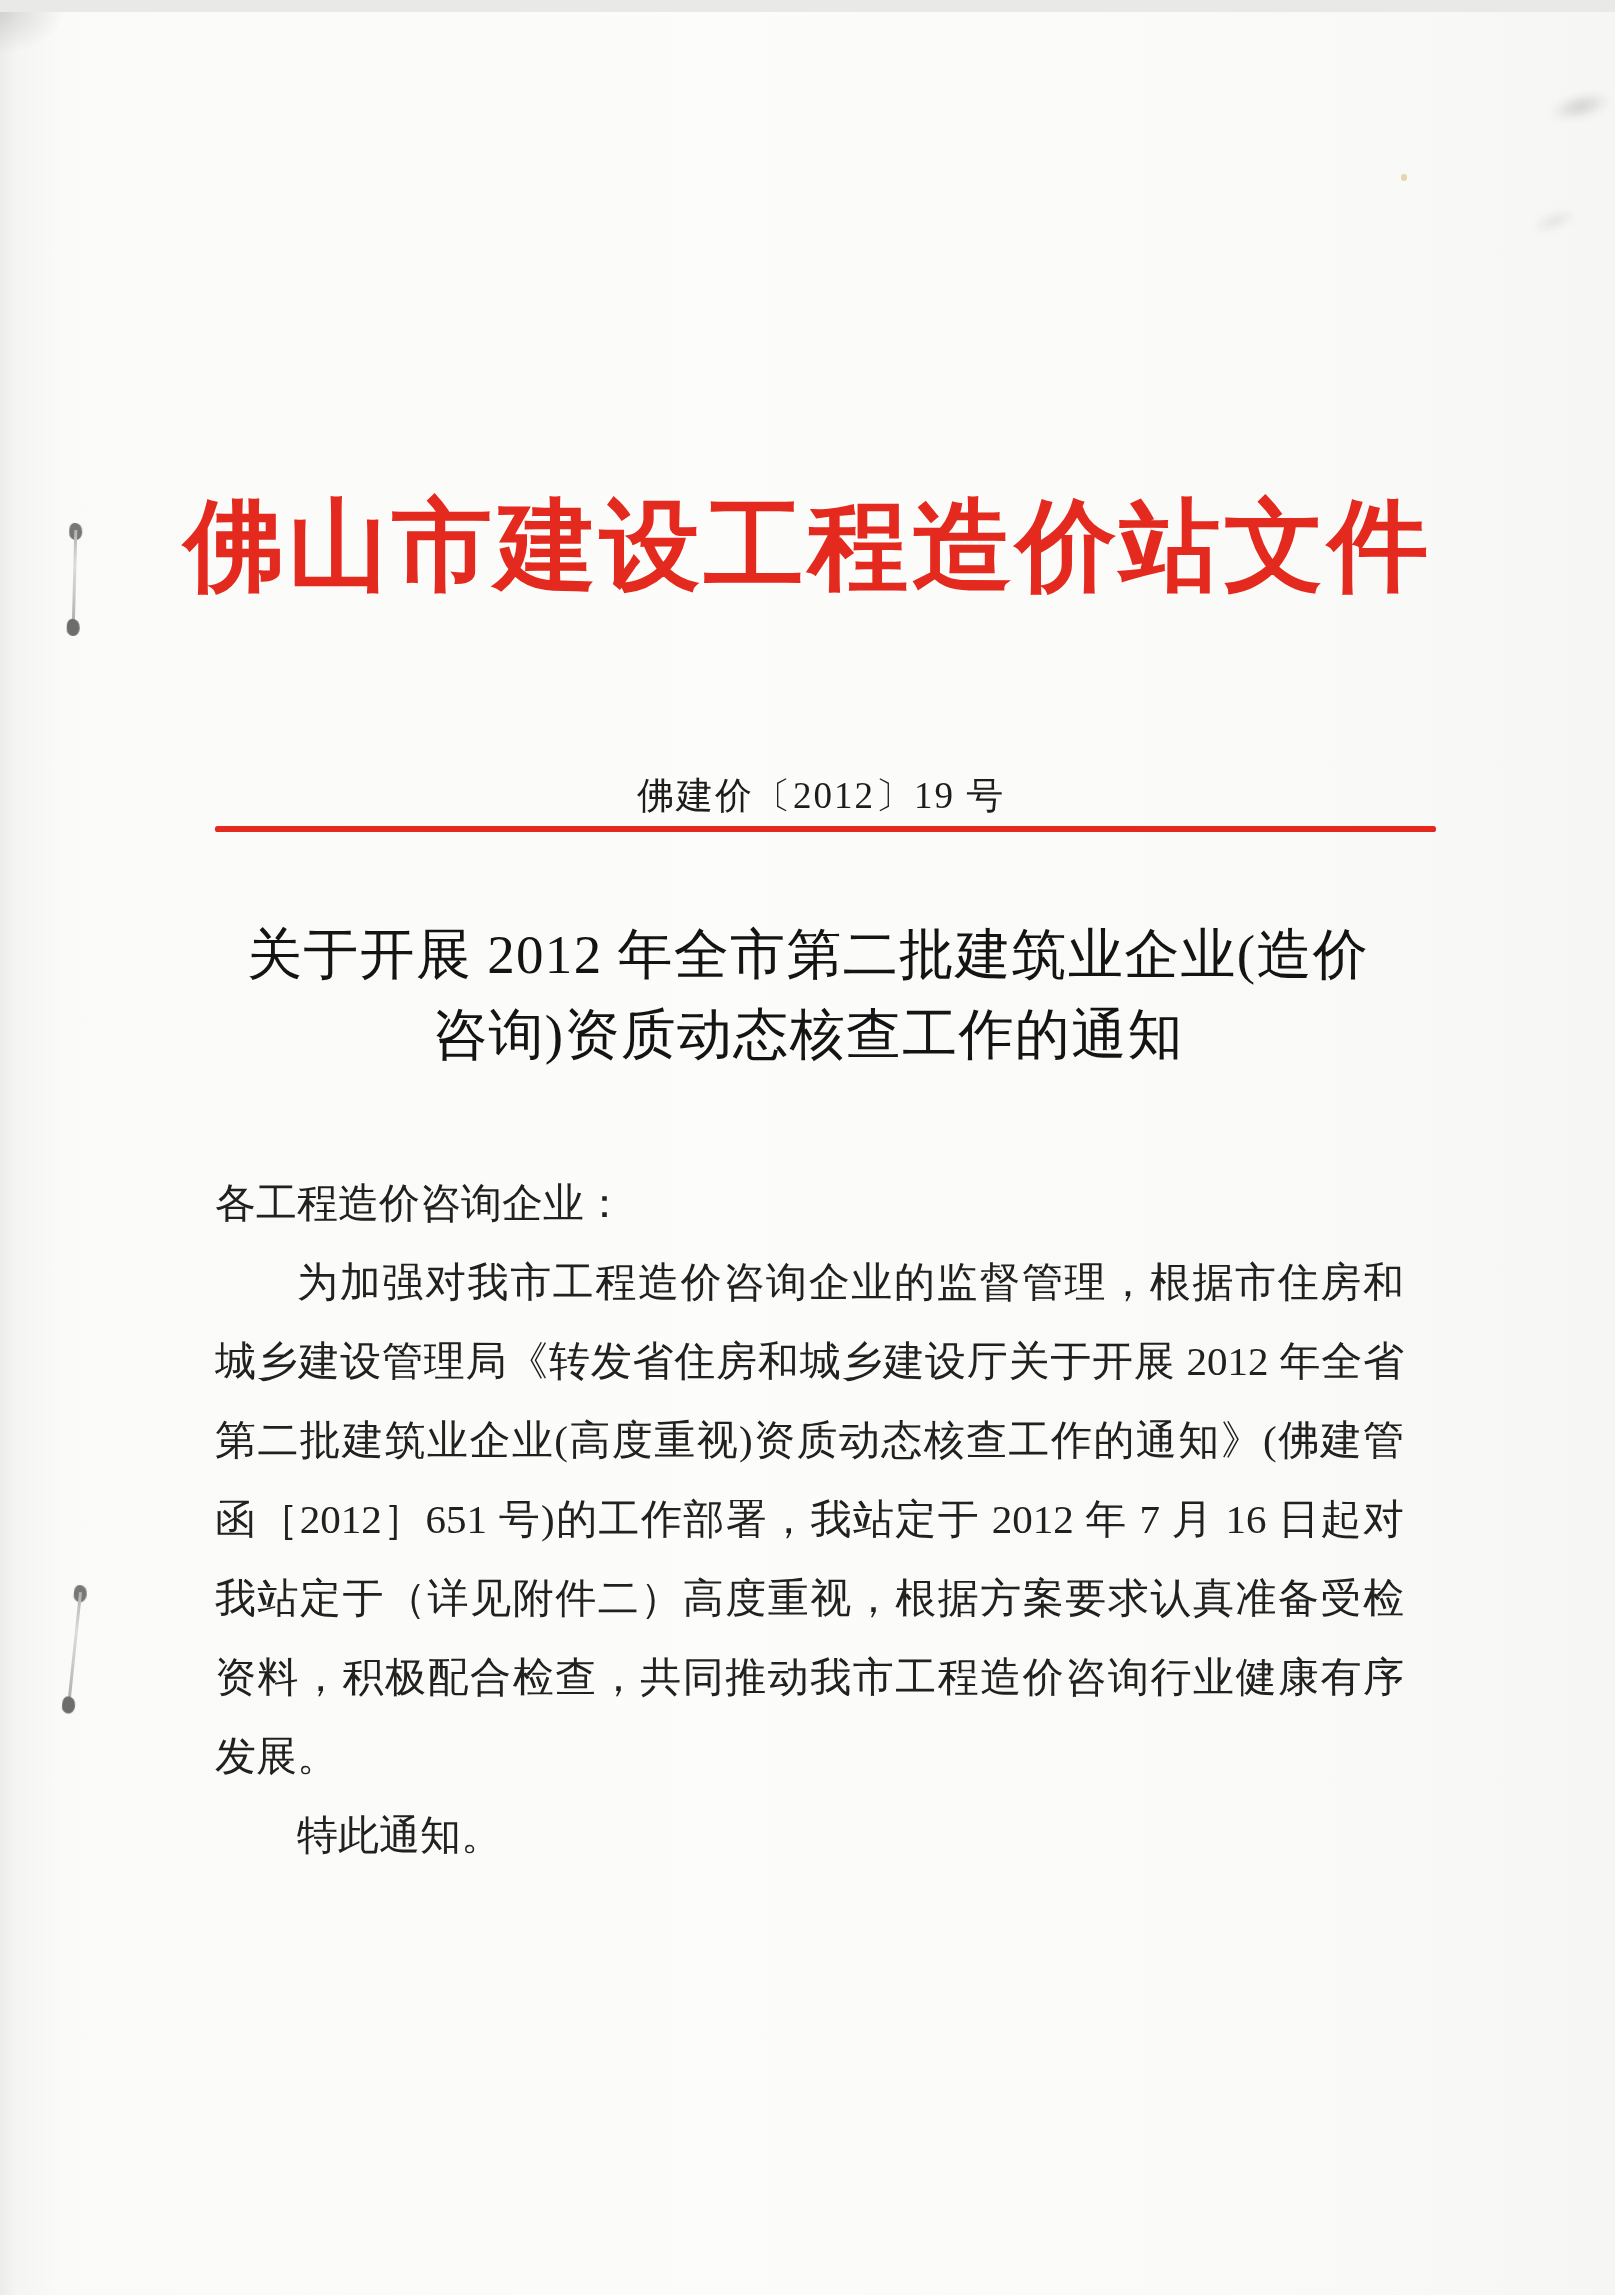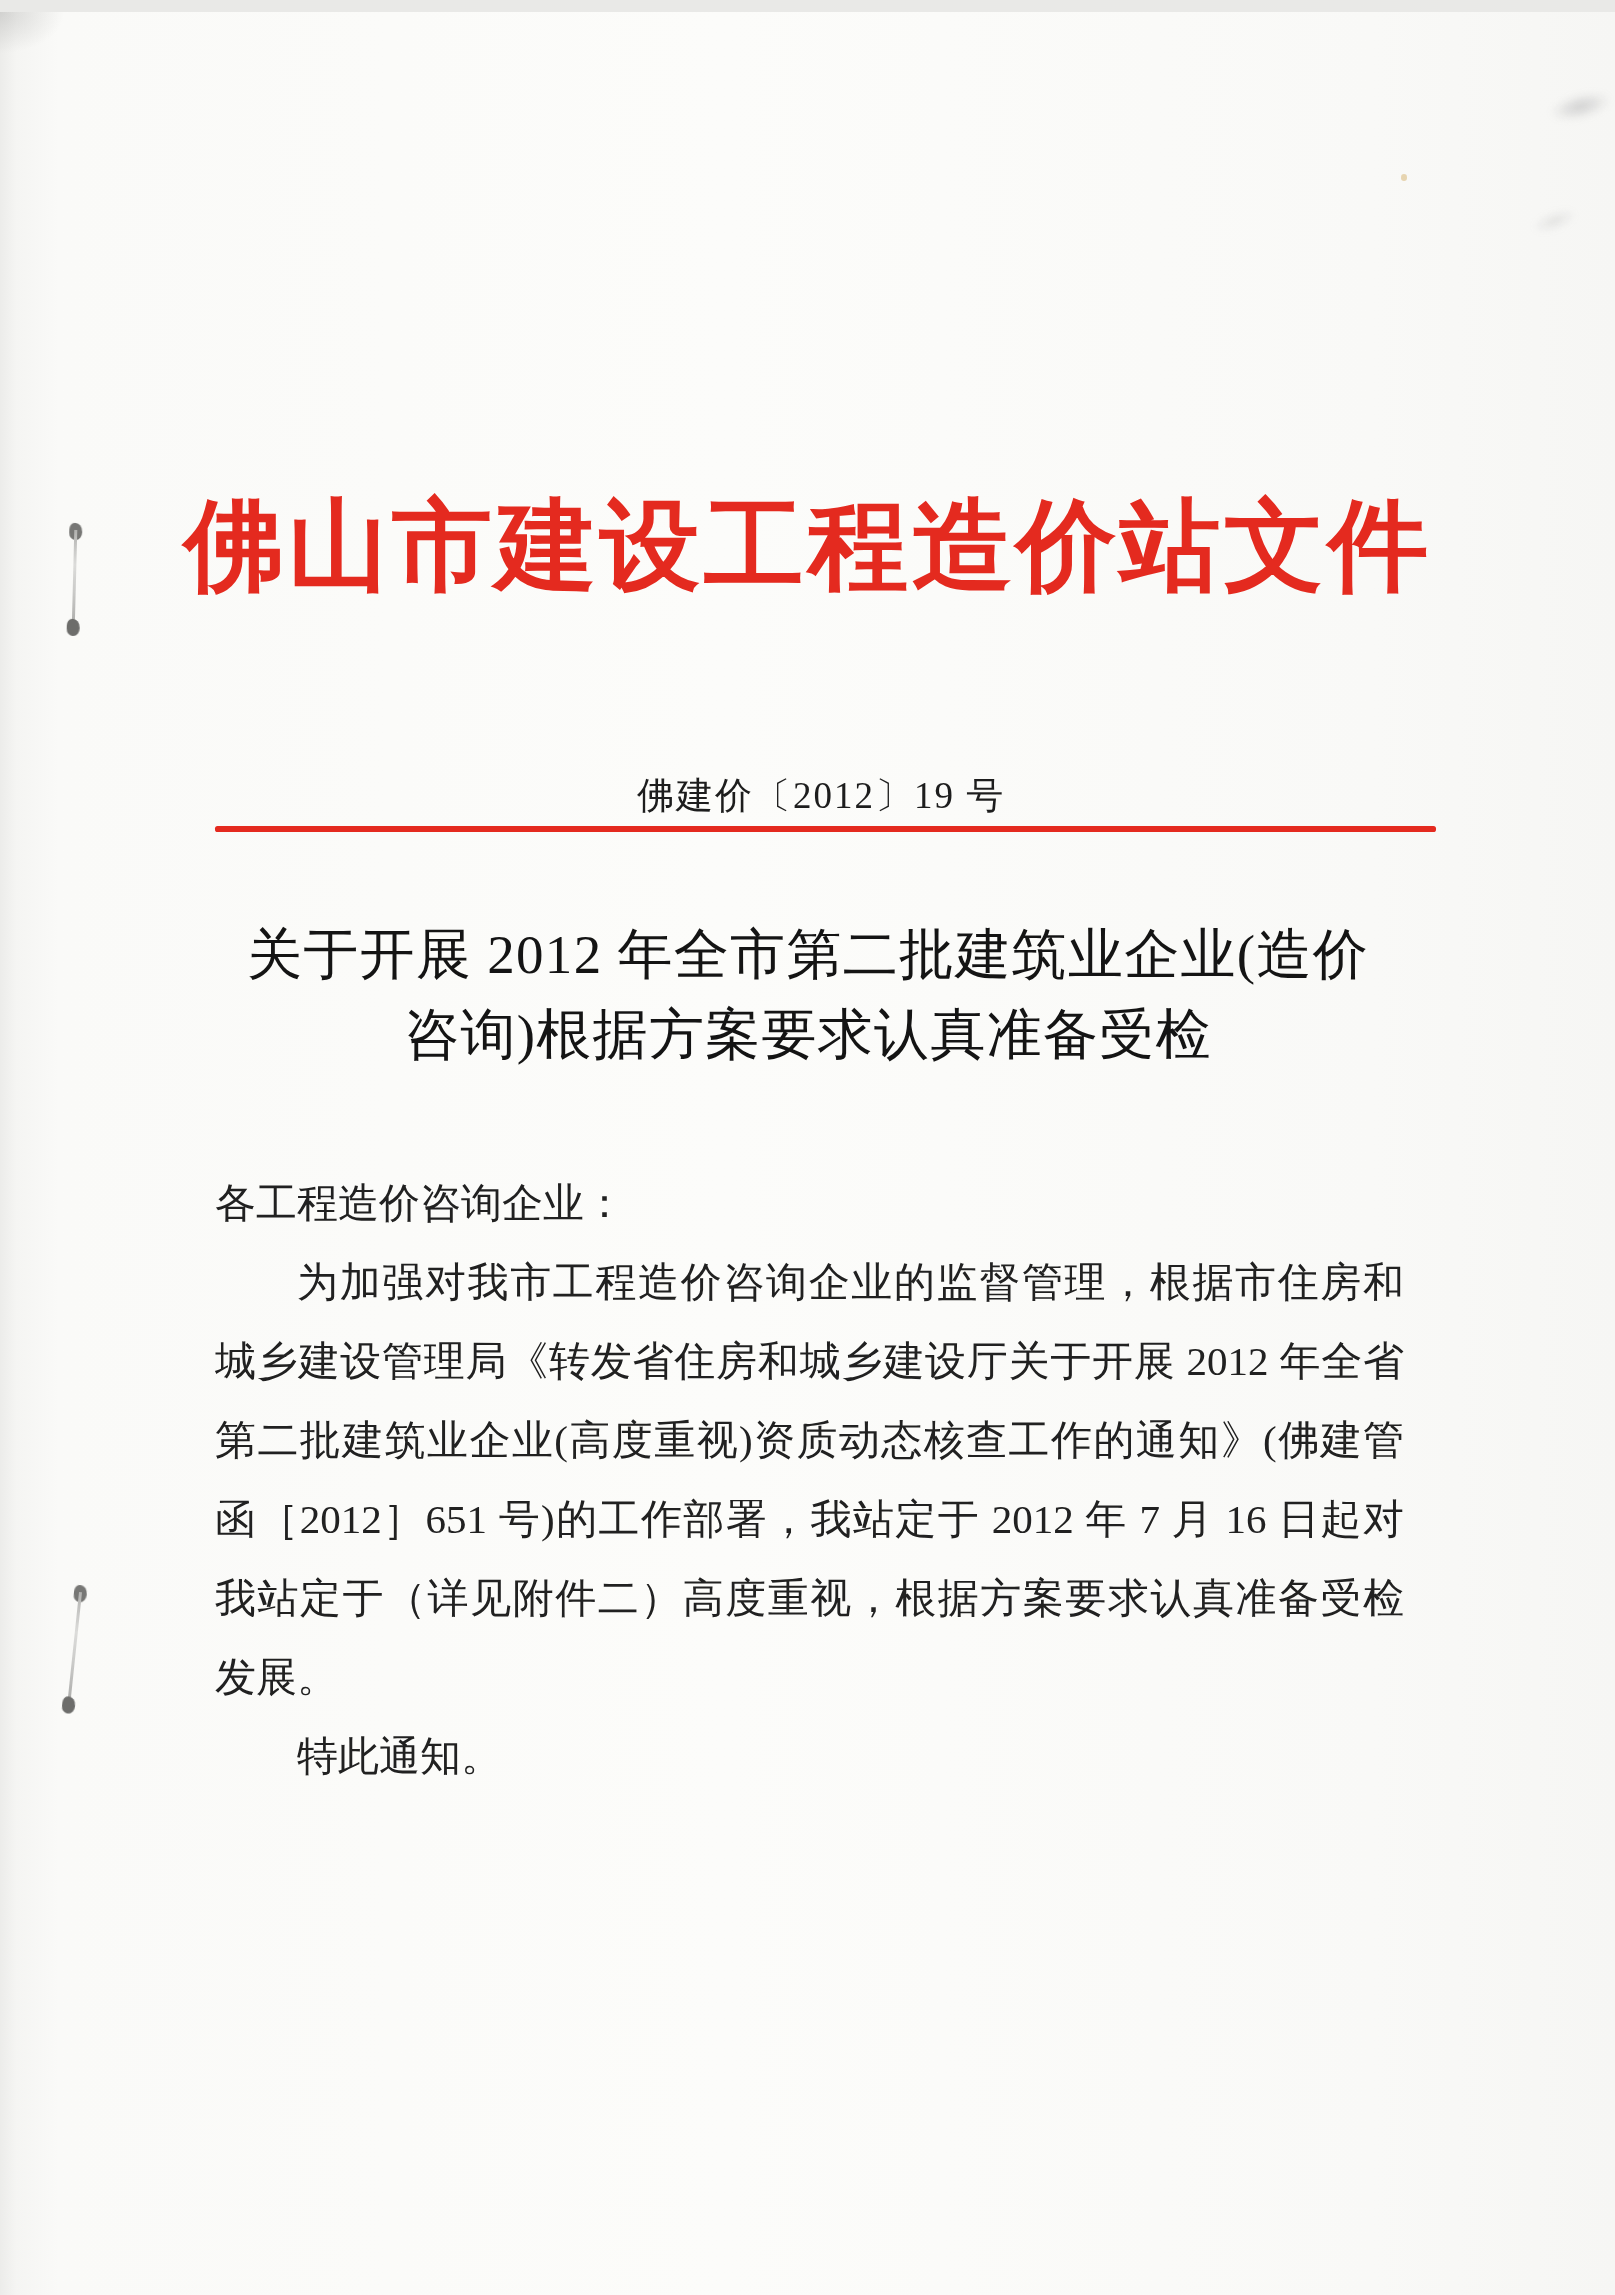--- a/index.html
+++ b/index.html
@@ -177,28 +177,29 @@
   <div class="speck"></div>
 
   <div class="letterhead">佛山市建设工程造价站文件</div>
 
   <div class="ref-number">佛建价〔2012〕19 号</div>
 
   <div class="red-rule"></div>
 
   <div class="doc-title">
     <div>关于开展 2012 年全市第二批建筑业企业(造价</div>
-    <div>咨询)根据方案要求认真准备受检</div>
+    <div>咨询)资质动态核查工作的通知</div>
   </div>
 
   <div class="body-text">
     <div class="line">各工程造价咨询企业：</div>
     <div class="line just indent">为加强对我市工程造价咨询企业的监督管理，根据市住房和</div>
     <div class="line just">城乡建设管理局《转发省住房和城乡建设厅关于开展 2012 年全省</div>
     <div class="line just">第二批建筑业企业(高度重视)资质动态核查工作的通知》(佛建管</div>
     <div class="line just">函［2012］651 号)的工作部署，我站定于 2012 年 7 月 16 日起对</div>
     <div class="line just">我站定于（详见附件二）高度重视，根据方案要求认真准备受检</div>
+    <div class="line just">资料，积极配合检查，共同推动我市工程造价咨询行业健康有序</div>
     <div class="line">发展。</div>
     <div class="line indent">特此通知。</div>
   </div>
 
 </div>
 
 
 </body></html>

